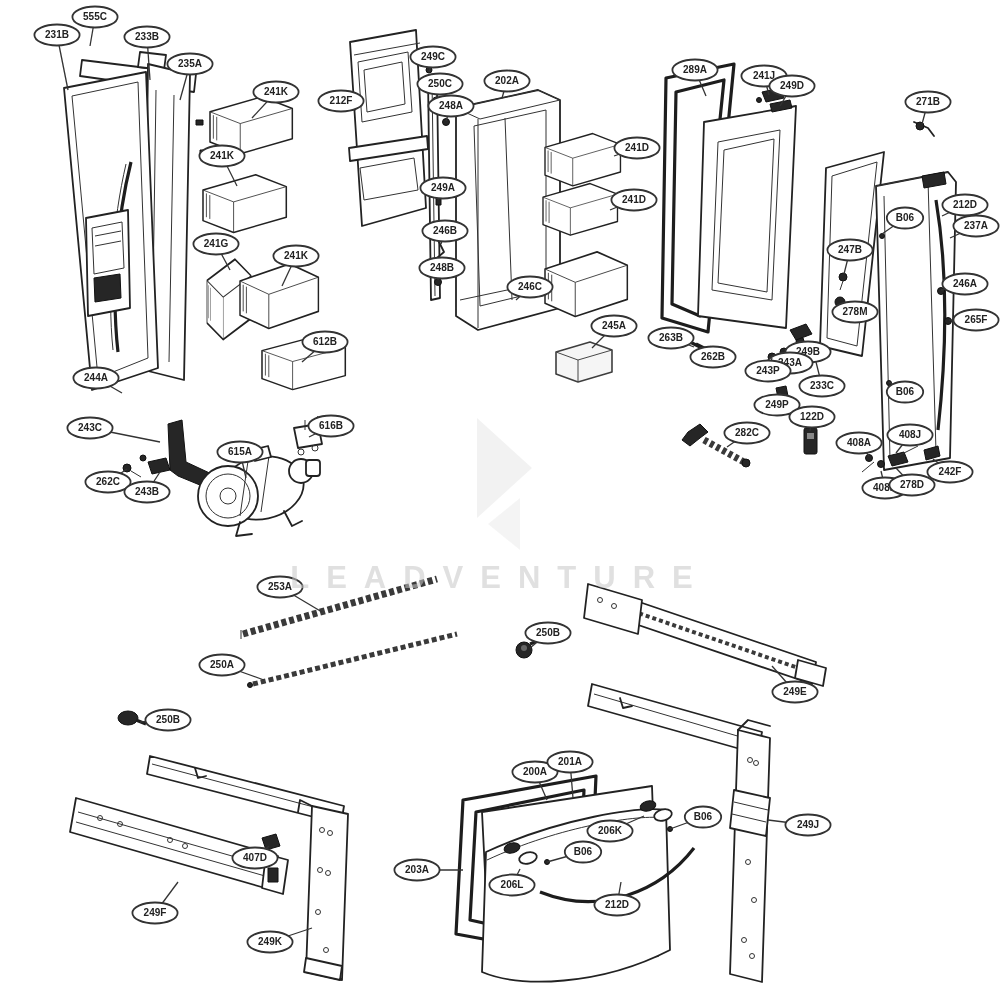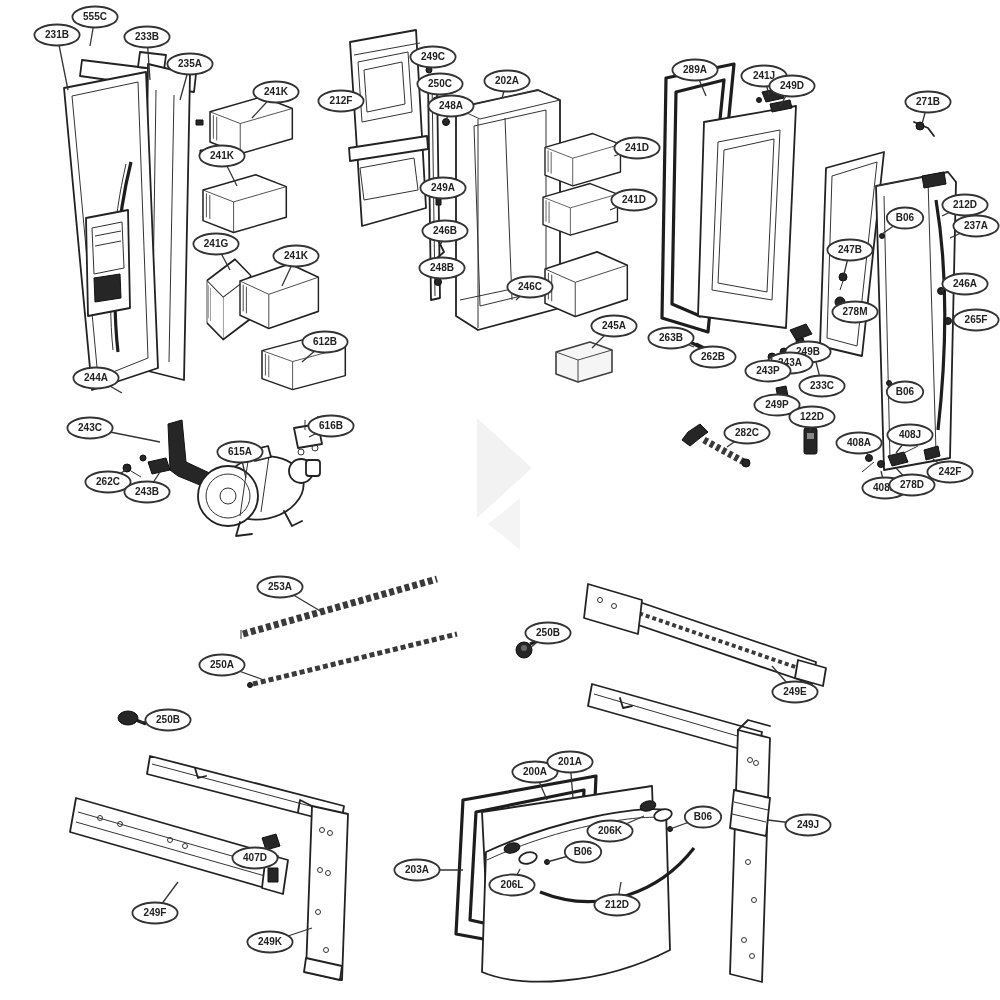--- a/index.html
+++ b/index.html
@@ -609,14 +609,15 @@
           <text x="617" y="908.4" class="bubble-label">212D</text>
         </g>
         <g>
           <line x1="808" y1="825" x2="768" y2="820" class="leader"></line>
           <ellipse cx="808" cy="825" rx="22.6" ry="10.5" class="bubble"></ellipse>
           <text x="808" y="828.4" class="bubble-label">249J</text>
         </g>
       </g>
 </svg>
 
+<div id="watermark">LEADVENTURE</div>
 
 </div>
 
 </body></html>

